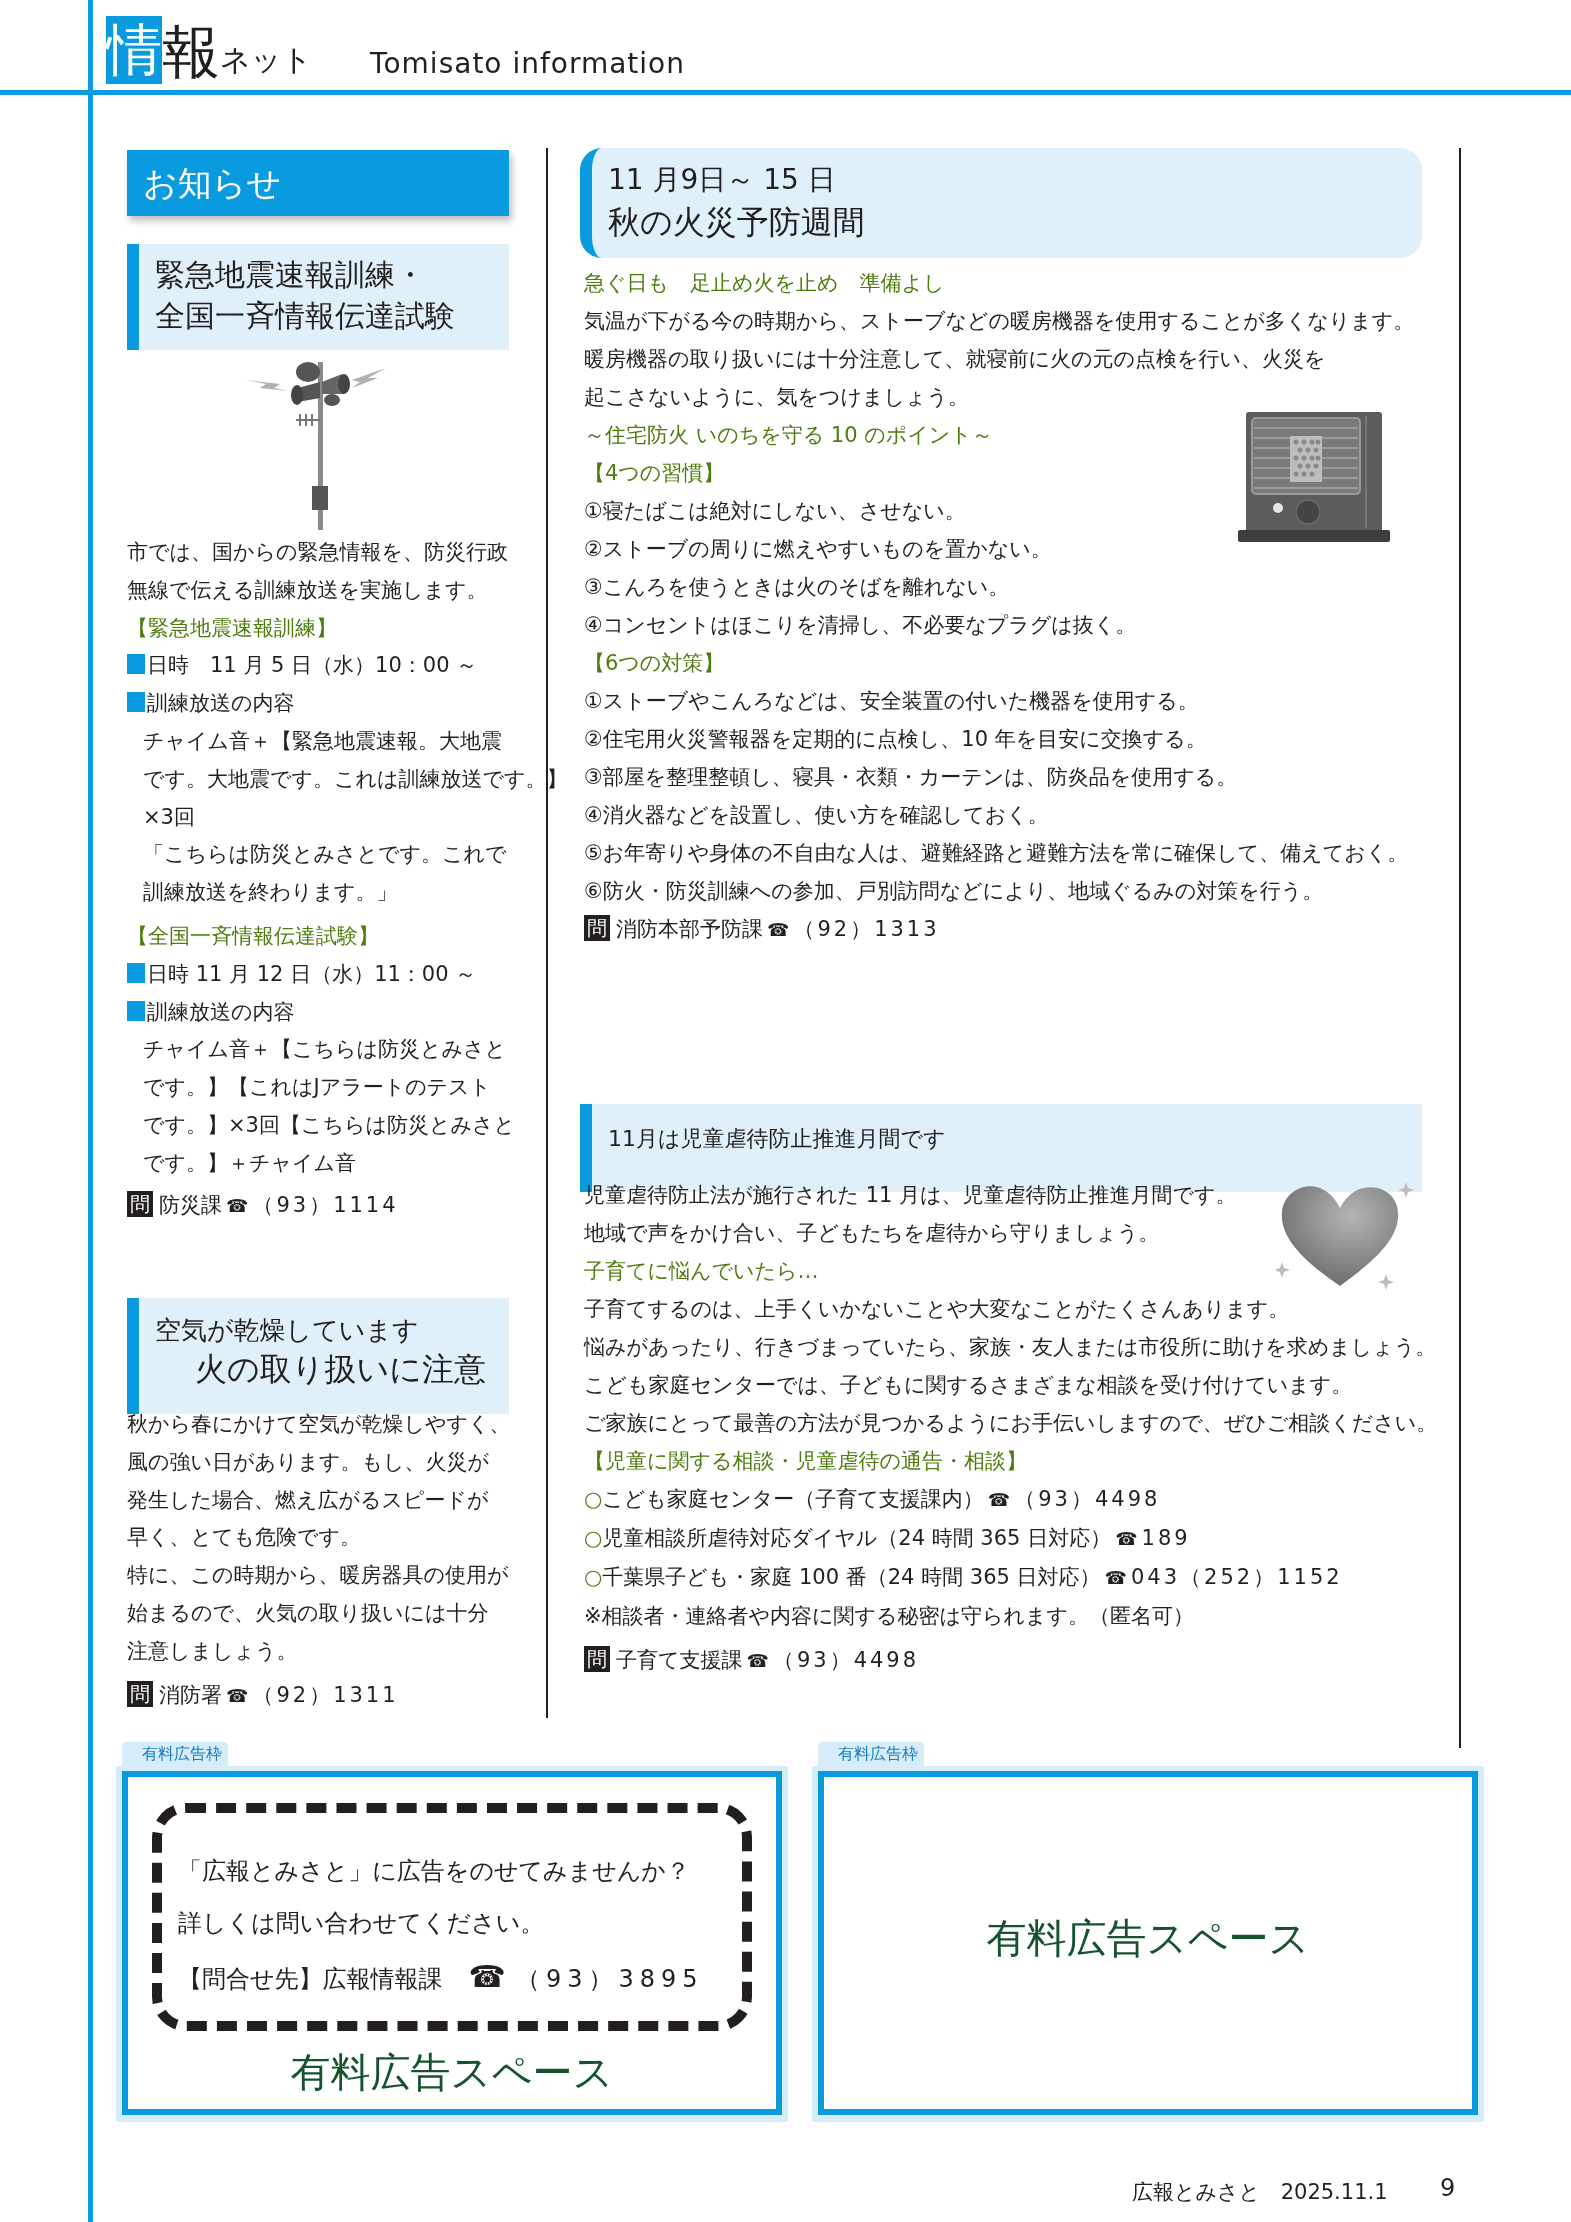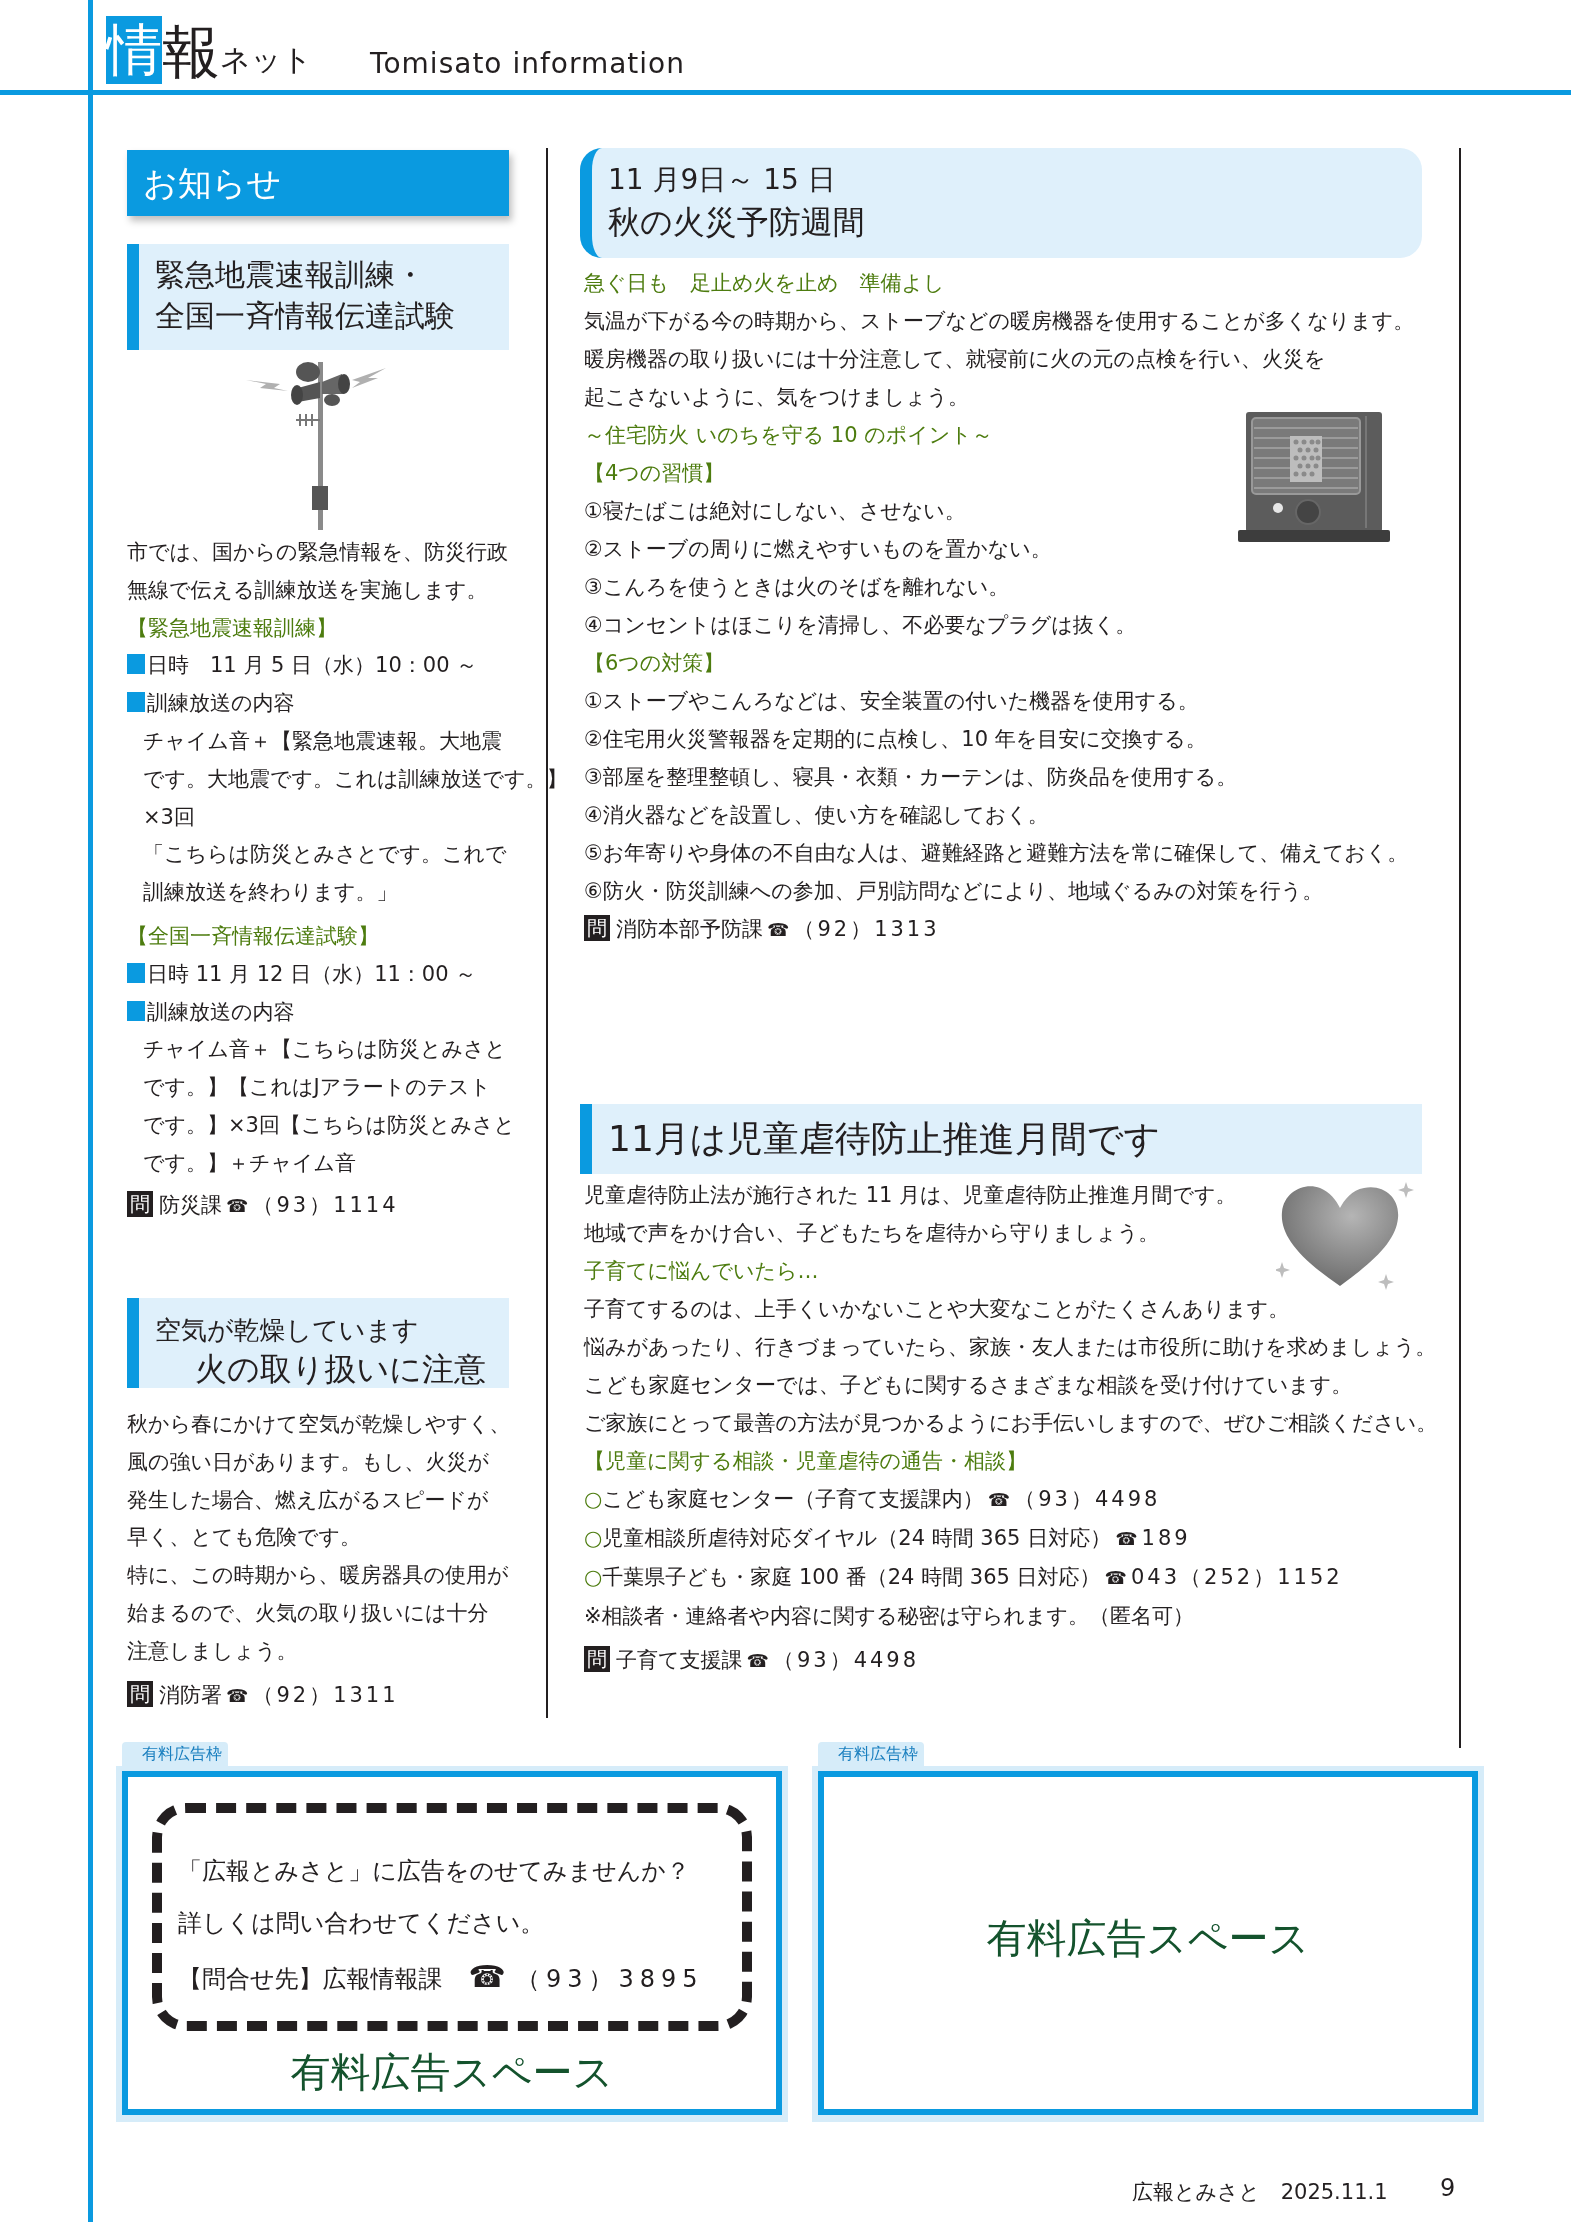--- a/index.html
+++ b/index.html
@@ -99,21 +99,21 @@
   <span class="ln"><span class="sq"></span><span>訓練放送の内容</span></span>
   <span class="ln indent">チャイム音＋【こちらは防災とみさと</span>
   <span class="ln indent">です。】【これはJアラートのテスト</span>
   <span class="ln indent">です。】×3回【こちらは防災とみさと</span>
   <span class="ln indent">です。】＋チャイム音</span>
   <span class="ln" style="margin-top:4px;">
     <span class="toi">問</span><span>防災課</span><span class="tel">☎</span><span class="num">（93）1114</span>
   </span>
 </div>
 
-<div class="sec-head" style="left:127px; top:1298px; width:382px; height:90px; padding-top:14px;">
+<div class="sec-head" style="left:127px; top:1298px; width:382px; height:116px; padding-top:14px;">
   <span class="l1" style="font-size:26px; line-height:36px;">空気が乾燥しています</span>
   <span class="l2" style="font-size:32px; line-height:42px;margin-left:40px;">火の取り扱いに注意</span>
 </div>
 
 <div class="txt" style="left:127px; top:1406px;">
   <span class="ln">秋から春にかけて空気が乾燥しやすく、</span>
   <span class="ln">風の強い日があります。もし、火災が</span>
   <span class="ln">発生した場合、燃え広がるスピードが</span>
   <span class="ln">早く、とても危険です。</span>
   <span class="ln">特に、この時期から、暖房器具の使用が</span>
@@ -185,21 +185,21 @@
         <circle cx="66" cy="66" r="2.5"></circle>
         <circle cx="74" cy="66" r="2.5"></circle>
     </g>
     <line x1="128" y1="8" x2="128" y2="120" stroke="#777" stroke-width="2"></line>
     <circle cx="40" cy="100" r="5" fill="#e6e6e6"></circle>
     <circle cx="70" cy="104" r="12" fill="#444" stroke="#666" stroke-width="2"></circle>
     <rect x="0" y="122" width="152" height="12" rx="2" fill="#3d3d3d"></rect>
   </svg>
 </div>
 
-<div class="sec-head" style="left:580px; top:1104px; width:842px; height:70px; font-size:36px; line-height:70px;">
+<div class="sec-head" style="left:580px; top:1104px; width:842px; height:88px; font-size:22px; line-height:70px;">
   <span class="l1">11月は児童虐待防止推進月間です</span>
 </div>
 
 <div class="txt" style="left:584px; top:1176px; line-height:38px;">
   <span class="ln">児童虐待防止法が施行された 11 月は、児童虐待防止推進月間です。</span>
   <span class="ln">地域で声をかけ合い、子どもたちを虐待から守りましょう。</span>
   <span class="ln blue">子育てに悩んでいたら…</span>
   <span class="ln">子育てするのは、上手くいかないことや大変なことがたくさんあります。</span>
   <span class="ln">悩みがあったり、行きづまっていたら、家族・友人または市役所に助けを求めましょう。</span>
   <span class="ln">こども家庭センターでは、子どもに関するさまざまな相談を受け付けています。</span>

